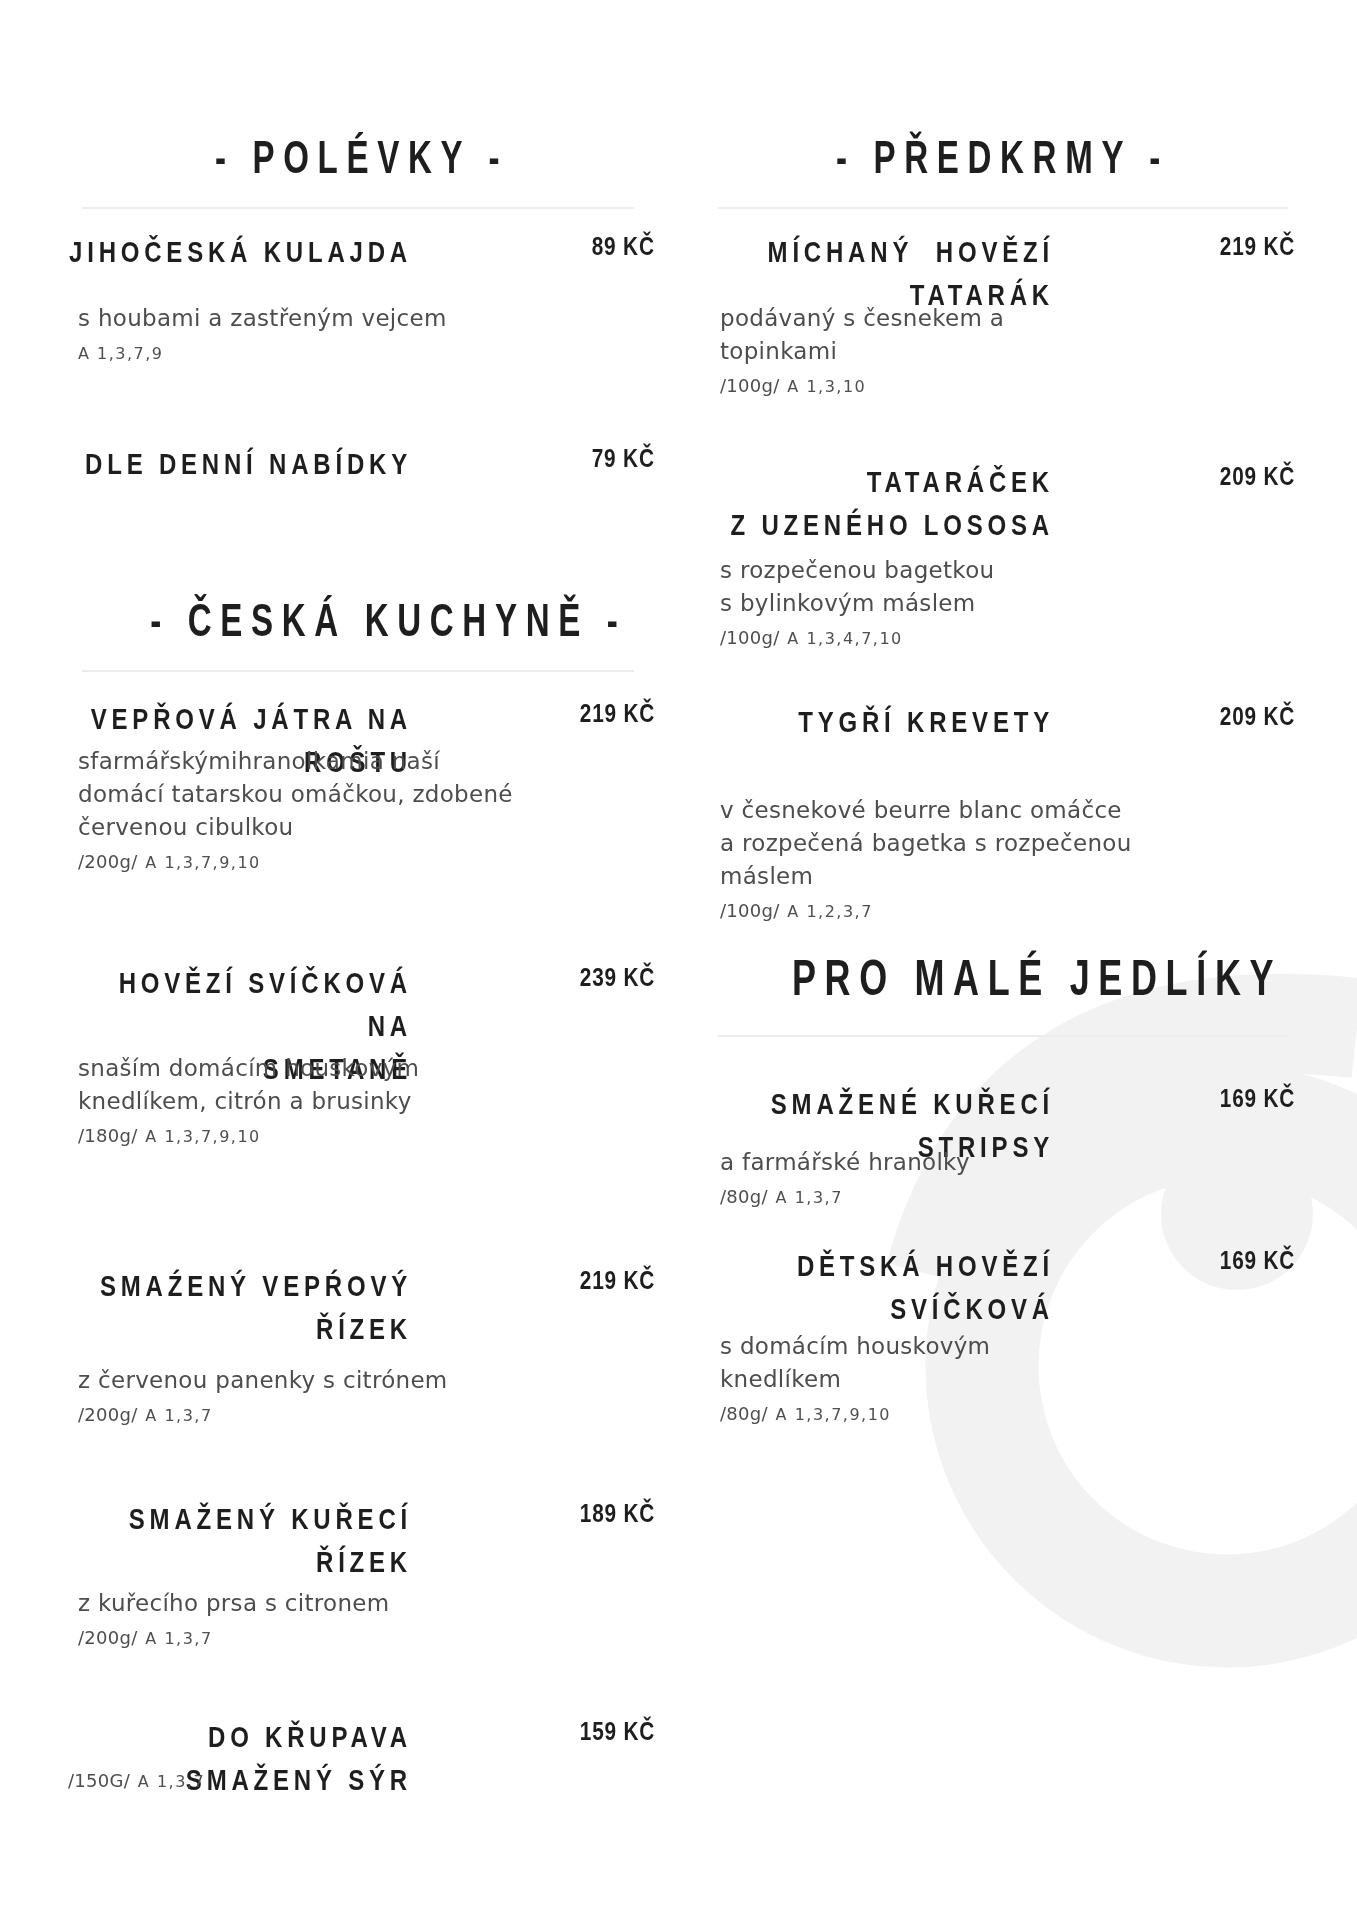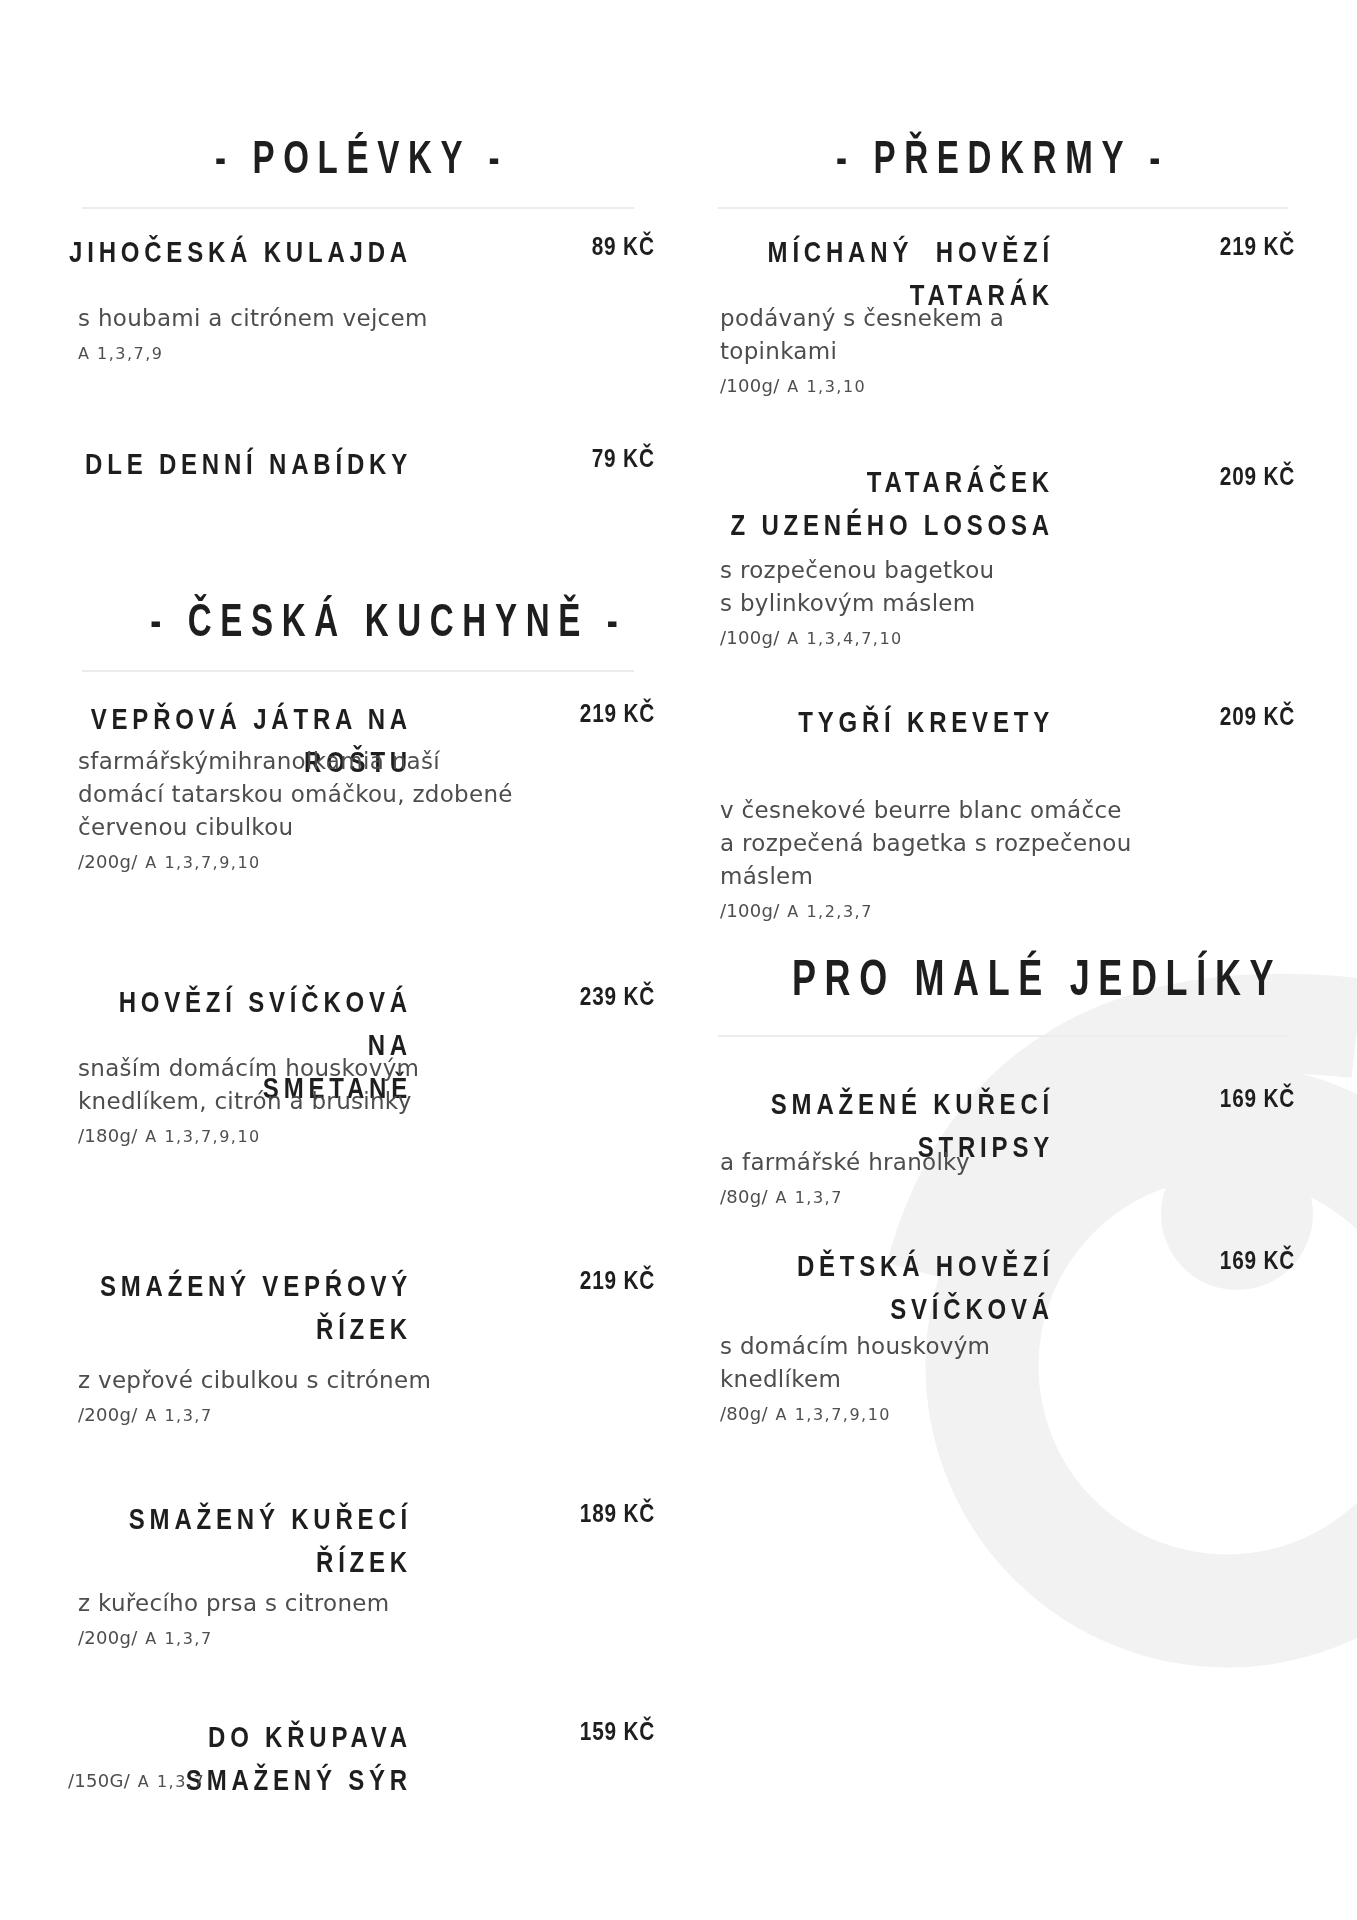--- a/index.html
+++ b/index.html
@@ -47,21 +47,21 @@
   <div class="col col-left">
 
     <div class="heading" style="top:90px">- POLÉVKY -</div>
     <div class="divider" style="top:171px;left:14px;width:552px"></div>
 
     <div class="row" style="top:194px">
       <div class="title">JIHOČESKÁ KULAJDA</div>
       <div class="price">89 KČ</div>
     </div>
     <div class="desc" style="top:266px">
-      <div class="desc-line">s houbami a citrónem vejcem</div>
+      <div class="desc-line">s houbami a zastřeným vejcem</div>
       <div class="desc-line"><span class="allergens">A 1,3,7,9</span></div>
     </div>
 
     <div class="row" style="top:406px">
       <div class="title">DLE DENNÍ NABÍDKY</div>
       <div class="price">79 KČ</div>
     </div>
 
     <div class="heading" style="top:553px">- ČESKÁ KUCHYNĚ -</div>
     <div class="divider" style="top:634px;left:14px;width:552px"></div>
@@ -70,39 +70,39 @@
       <div class="title">VEPŘOVÁ JÁTRA NA ROŠTU</div>
       <div class="price">219 KČ</div>
     </div>
     <div class="desc" style="top:709px">
       <div class="desc-line">sfarmářskýmihranolkamia naší</div>
       <div class="desc-line">domácí tatarskou omáčkou, zdobené</div>
       <div class="desc-line">červenou cibulkou</div>
       <div class="desc-line"><span class="portion">/200g/</span> <span class="allergens">A 1,3,7,9,10</span></div>
     </div>
 
-    <div class="row" style="top:944px">
+    <div class="row" style="top:925px">
       <div class="title">
           <div>HOVĚZÍ SVÍČKOVÁ NA</div>
           <div>SMETANĚ</div>
         </div>
       <div class="price">239 KČ</div>
     </div>
     <div class="desc" style="top:1016px">
       <div class="desc-line">snaším domácím houskovým</div>
       <div class="desc-line">knedlíkem, citrón a brusinky</div>
       <div class="desc-line"><span class="portion">/180g/</span> <span class="allergens">A 1,3,7,9,10</span></div>
     </div>
 
     <div class="row" style="top:1228px">
       <div class="title">SMAŹENÝ VEPŔOVÝ ŘÍZEK</div>
       <div class="price">219 KČ</div>
     </div>
     <div class="desc" style="top:1328px">
-      <div class="desc-line">z vepřové cibulkou s citrónem</div>
+      <div class="desc-line">z červenou panenky s citrónem</div>
       <div class="desc-line"><span class="portion">/200g/</span> <span class="allergens">A 1,3,7</span></div>
     </div>
 
     <div class="row" style="top:1461px">
       <div class="title">SMAŽENÝ KUŘECÍ ŘÍZEK</div>
       <div class="price">189 KČ</div>
     </div>
     <div class="desc" style="top:1551px">
       <div class="desc-line">z kuřecího prsa s citronem</div>
       <div class="desc-line"><span class="portion">/200g/</span> <span class="allergens">A 1,3,7</span></div>

